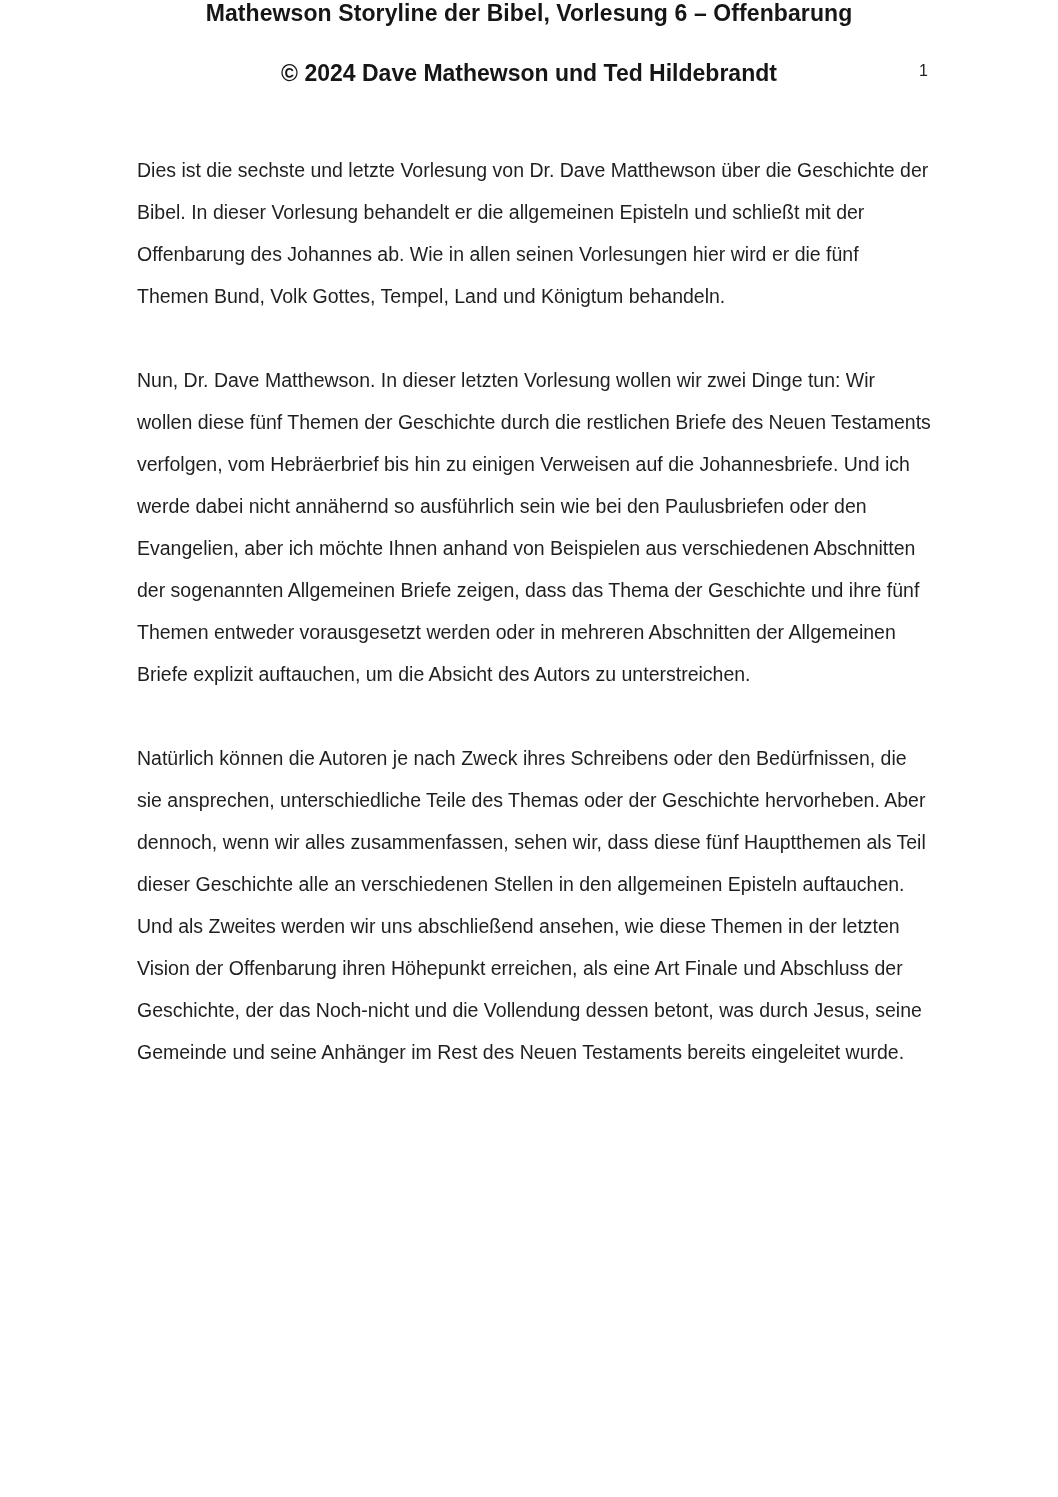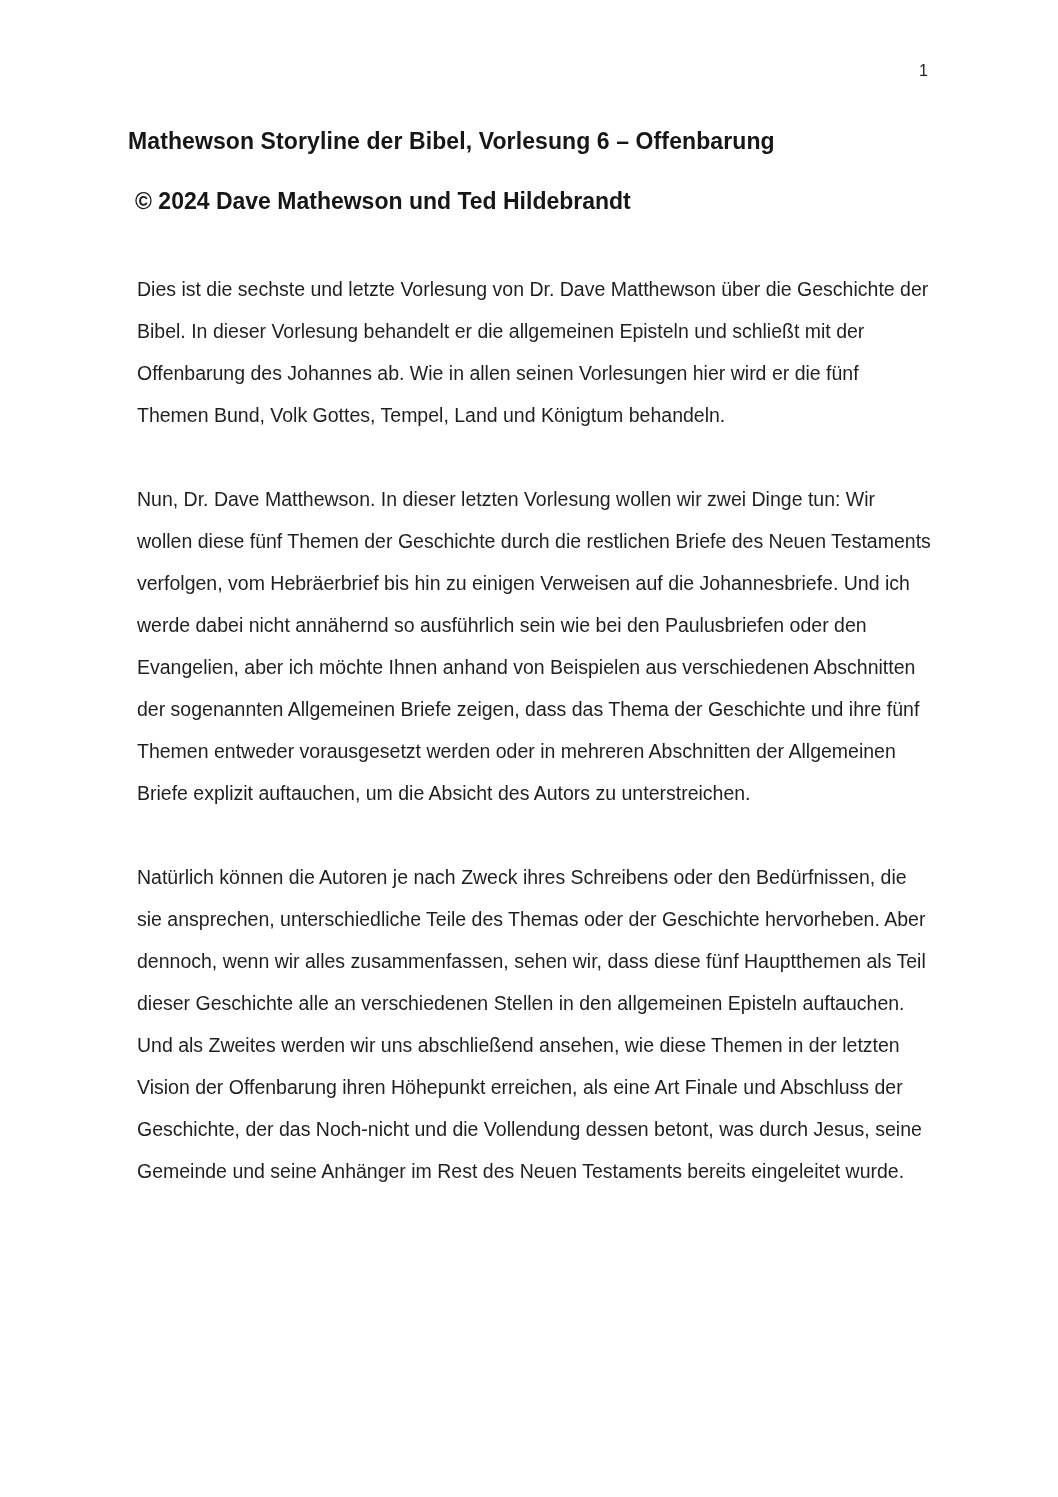--- a/index.html
+++ b/index.html
@@ -24,34 +24,33 @@
   }
   .page-number {
     position: absolute;
     top: 62px;
     right: 130px;
     font-size: 16px;
     color: #222;
   }
   .title-block {
     margin: 0 128px;
-    padding-top: 128px;
-    text-align: left;
+    text-align: center;
   }
   .doc-title {
     font-size: 23px;
     font-weight: bold;
     margin: 0;
     color: #161616;
     letter-spacing: 0.1px;
   }
   .doc-copyright {
     font-size: 23px;
     font-weight: bold;
-    margin: 7px;
+    margin: 16px;
     margin-top: 33px;
     color: #161616;
   }
   .content {
     margin: 0 126px 0 128px;
     padding-top: 46px;
     font-size: 19.5px;
     line-height: 42px;
     text-align: left;
     color: #1f1f1f;

